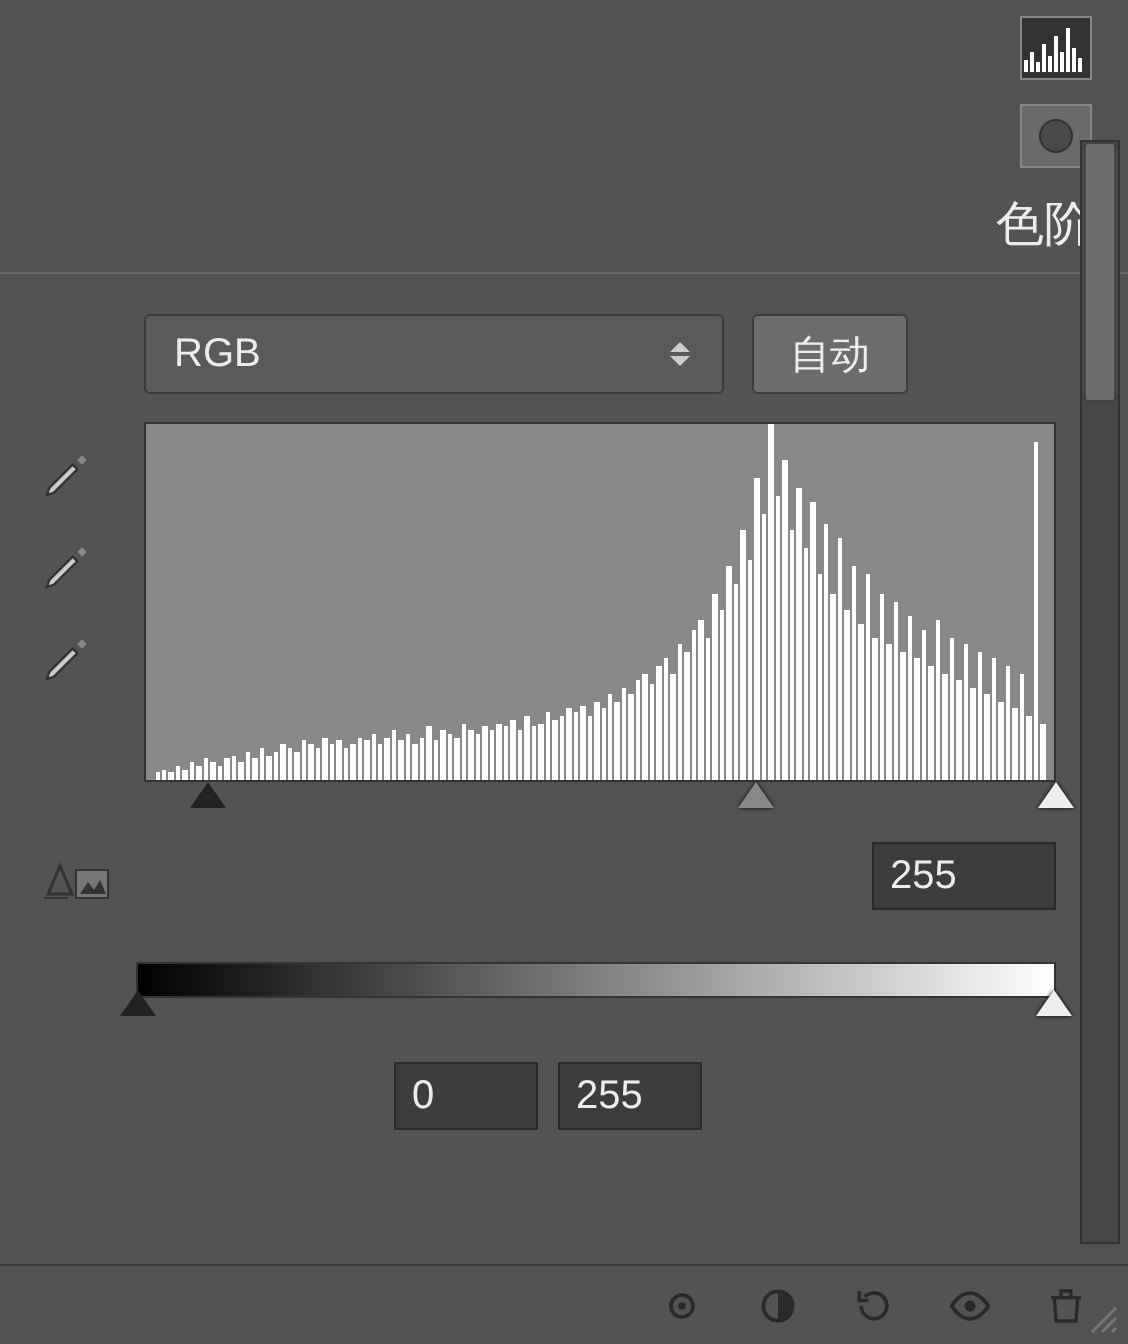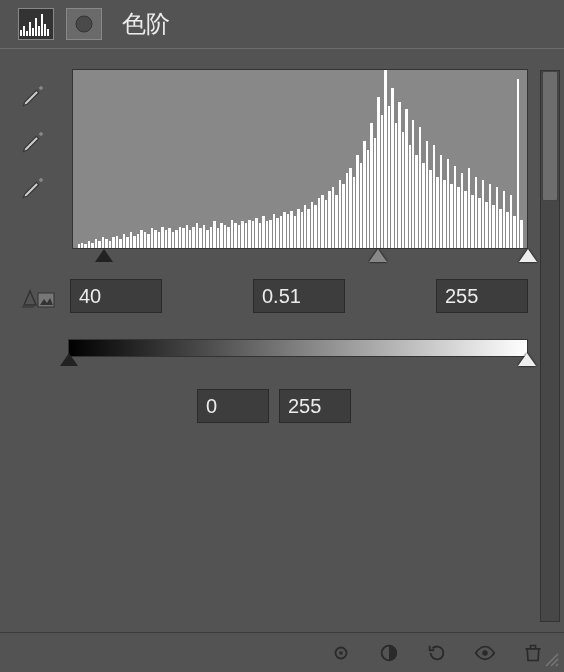--- a/index.html
+++ b/index.html
@@ -1,18 +1,18 @@
 <!DOCTYPE html>
 <html><head>
 <meta charset="utf-8">
 <style>
 * { margin:0; padding:0; box-sizing:border-box; font-family:"Microsoft YaHei",sans-serif; }
 body { background:#535353; width:564px; height:672px; overflow:hidden; color:#e0e0e0; }
 .panel { width:564px; height:672px; background:#535353; position:relative; }
-.header { display:flex; align-items:flex-end; padding:8px 18px; gap:12px; }
+.header { display:flex; align-items:flex-end; padding:8px 18px; gap:12px;flex-direction:column; }
 .hicon { width:36px; height:32px; background:#333; border:1px solid #888; display:flex; align-items:center; justify-content:center; overflow:hidden; }
 .hicon2 { width:36px; height:32px; background:#6a6a6a; border:1px solid #888; display:flex; align-items:center; justify-content:center; }
 .title { font-size:24px; margin-left:8px; color:#ececec; }
 .hr { height:1px; background:#3a3a3a; border-bottom:1px solid #6a6a6a; }
 .body { position:relative; padding:20px; }
 .row { display:flex; align-items:center; margin-bottom:20px; }
 .label { font-size:22px; color:#d5d5d5; }
 .select { flex:1; height:40px; background:#5a5a5a; border:1px solid #3a3a3a; border-radius:4px; display:flex; align-items:center; justify-content:space-between; padding:0 14px; color:#ececec; font-size:20px; }
 .darr { width:14px; height:14px; display:flex; flex-direction:column; gap:2px; align-items:center; justify-content:center; }
 .darr::before, .darr::after { content:""; width:0; height:0; border-left:5px solid transparent; border-right:5px solid transparent; }
@@ -69,20 +69,29 @@
       <svg width="20" height="20">
           <circle cx="10" cy="10" r="8" fill="#4a4a4a" stroke="#333"></circle>
         </svg>
     </div>
     <div class="title">色阶</div>
   </div>
   <div class="hr"></div>
 
   <div class="body" style="padding-right:36px;">
 
+    <div class="row2">
+      <div class="chsel">
+        <span>RGB</span>
+        <span class="darr"></span>
+      </div>
+      <div class="btn">
+        <span>自动</span>
+      </div>
+    </div>
 
     <div class="main">
       <div class="eyedrops">
         <div class="eyed">
           <svg viewBox="0 0 24 24" width="28" height="28">
               <path d="M3 21l3-1 10-10-2-2L4 18l-1 3z" fill="#ccc" stroke="#333"></path>
               <path d="M16 6l2 2 2-2-2-2z" fill="#888"></path>
             </svg>
         </div>
         <div class="eyed">
@@ -239,23 +248,21 @@
 
     <div class="row3">
       <div class="warn">
         <svg width="34" height="26">
             <path d="M2 22 L8 8 L14 22 Z" fill="none" stroke="#333" stroke-width="1.5"></path>
             <path d="M0 24h12" stroke="#333"></path>
             <rect x="16" y="10" width="16" height="14" fill="#777" stroke="#333"></rect>
             <path d="M18 22l4-6 3 4 3-5 3 7z" fill="#333"></path>
           </svg>
       </div>
-      <input class="inp" value="40" style="">
       <div style="flex:1"></div>
-      <input class="inp" value="0.51" style="">
       <div style="flex:1"></div>
       <input class="inp" value="255" style="">
     </div>
 
     <div class="grad">
       <div class="tri" style="left:0%;"></div>
       <div class="tri white" style="left:100%;"></div>
     </div>
 
     <div class="row4">

